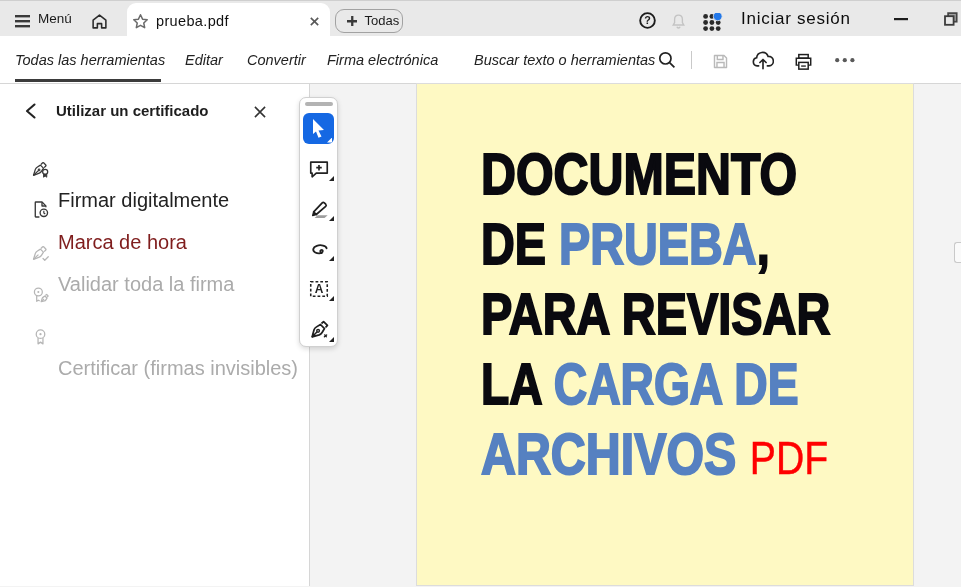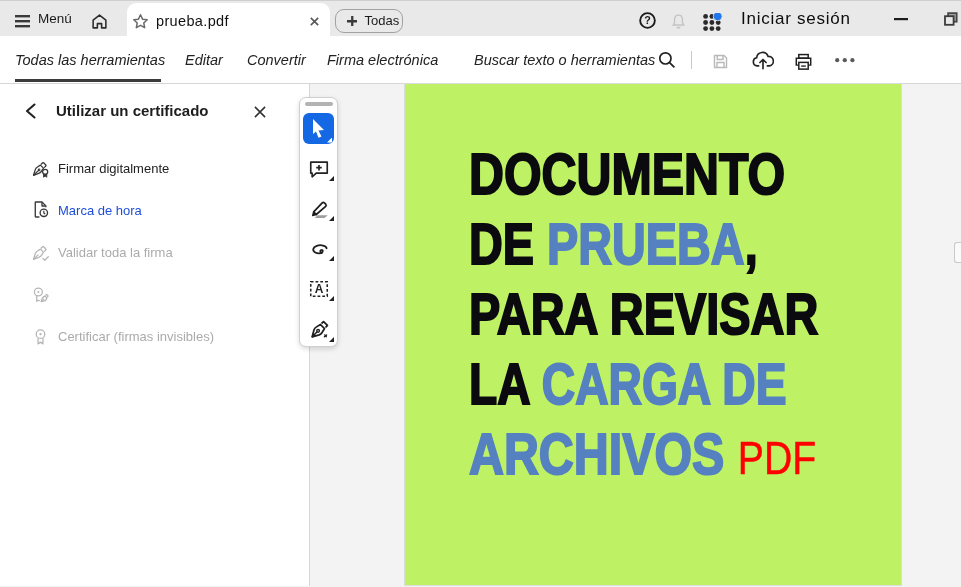--- a/index.html
+++ b/index.html
@@ -14,24 +14,24 @@
   #crear { position:absolute; left:334.5px; top:9px; width:68px; height:24px; border:1.4px solid #a2a2a2; border-radius:9px; }
 
   
   #toolbar { position:absolute; left:0; top:36px; width:961px; height:48px; background:#fff; border-bottom:1px solid #d6d6d6; }
   .tbl { position:absolute; top:0; height:48px; line-height:48px; font-size:14.5px; color:#222;font-style:italic; }
   #underline { position:absolute; left:15px; bottom:1px; width:146px; height:3px; background:#3b3b3b; }
 
   
   #main { position:absolute; left:0; top:84px; width:961px; height:503px; background:#f3f3f3; }
   #lpanel { position:absolute; left:0; top:0; width:310px; height:502px; background:#fff; border-right:1px solid #d6d6d6; }
-  .litem { position:absolute; left:58px; font-size:13px; }
+  .litem { position:absolute; left:58px; font-size:20px;margin-top:28px; }
   .licon { position:absolute; left:31px; width:19px; height:19px; }
 
-  #page { position:absolute; left:404px; top:-1px; width:498px; height:503px; background:#bef264; border:1px solid #dcdcdc; }
+  #page { position:absolute; left:416px; top:-1px; width:498px; height:503px; background:#fef9c3; border:1px solid #dcdcdc; }
 
   
   #doc { position:absolute; left:64px; top:55px; font-weight:bold; font-size:58px; line-height:70px; color:#0a0a0f; white-space:nowrap; -webkit-text-stroke:2px currentColor; }
   .ln { display:block; transform-origin:0 50%; height:70px; }
   .blu { color:#5681c1; }
   .red { color:#ff0000; font-weight:400; font-size:47px; -webkit-text-stroke:0.5px currentColor; }
 
   
   #qbar { position:absolute; left:299px; top:13px; width:39px; height:250px; background:#fff; border:1px solid #d0d0d0; border-radius:7px; box-shadow:0 2px 5px rgba(0,0,0,.15); }
   #qsel { position:absolute; left:3px; top:15px; width:31px; height:31px; background:#1568e3; border-radius:6px; }
@@ -161,21 +161,21 @@
         <path d="M15.9 18.7 V23 L17.9 21.6 19.9 23 V18.7" fill="#383838" stroke-width="1.2"></path>
       </svg>
       <span class="litem" style="top:77px;color:#222;">Firmar digitalmente</span>
 
       <svg class="licon" style="top:116px" viewBox="0 0 24 24" fill="none" stroke="#383838" stroke-width="1.7" stroke-linejoin="round">
         <path d="M18.8 9.2 V7.4 L13.9 2.5 H6 Q5.4 2.5 5.4 3.1 V20.9 Q5.4 21.5 6 21.5 H10.6"></path>
         <path d="M13.9 2.9 V7.6 H18.6"></path>
         <circle cx="16.2" cy="16.2" r="4.7"></circle>
         <path d="M16.2 13.6 V16.5 L18 17.8" stroke-width="1.5"></path>
       </svg>
-      <span class="litem" style="top:119px;color:#1d4ed8;">Marca de hora</span>
+      <span class="litem" style="top:119px;color:#7f1d1d;">Marca de hora</span>
 
       <svg class="licon" style="top:159px" viewBox="0 0 24 24" fill="none" stroke="#b6b6b6" stroke-width="1.6" stroke-linejoin="round">
         <path d="M3.2 20.6 L5.5 13.1 Q6.1 11.3 8.1 10.1 L11.9 7.7 15.7 11.5 13.4 15.3 Q12.2 17.2 10.5 17.8 Z"></path>
         <path d="M3.2 20.6 L9.4 14.7"></path>
         <path d="M12.6 6.9 L14.7 4.8 Q15.3 4.2 15.9 4.8 L18.7 7.6 Q19.3 8.2 18.7 8.8 L16.6 10.9"></path>
         <path d="M15.2 19.6 l2.2 2.2 L21.8 17.4" stroke-linecap="round"></path>
       </svg>
       <span class="litem" style="top:161px;color:#ababab;">Validar toda la firma</span>
 
       <svg class="licon" style="top:201px" viewBox="0 0 24 24" fill="none" stroke="#b6b6b6" stroke-width="1.6" stroke-linejoin="round">

